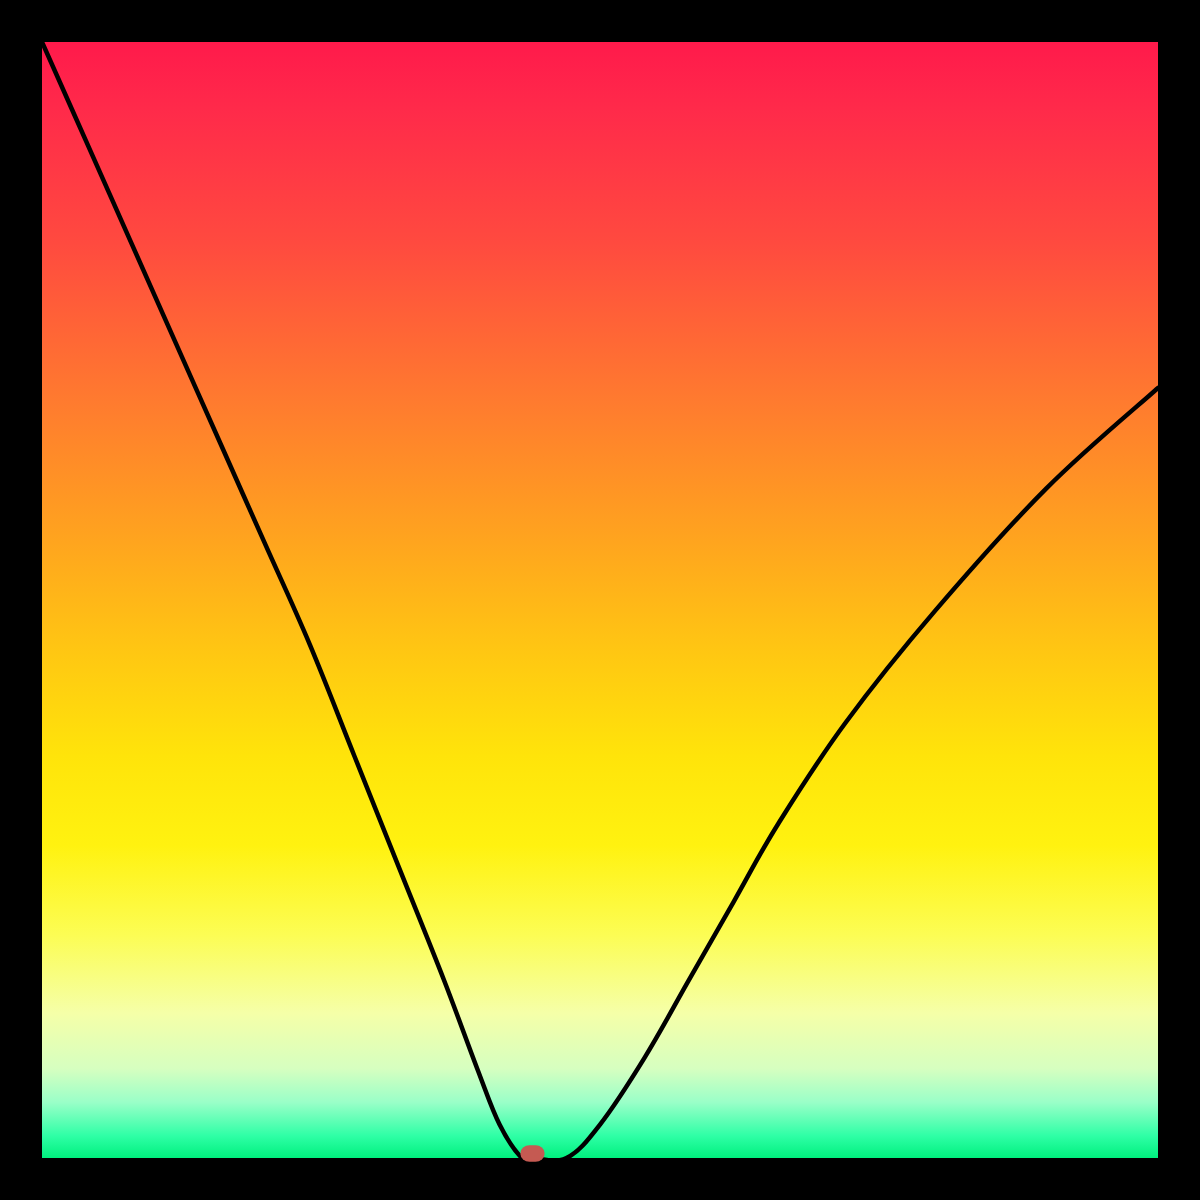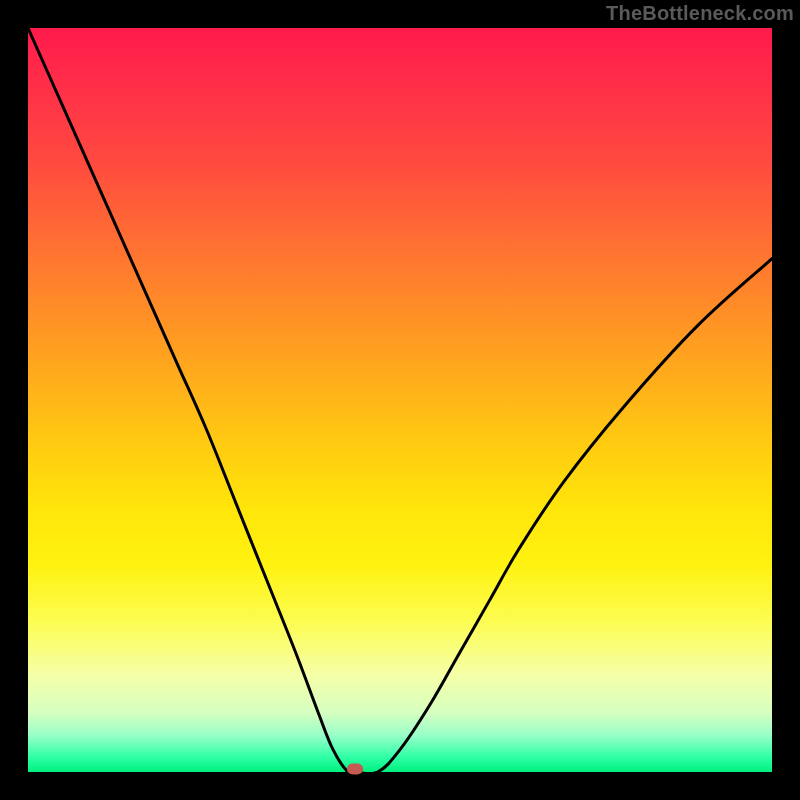--- a/index.html
+++ b/index.html
@@ -62,20 +62,19 @@
     font-size: 20px;
     font-weight: 600;
     letter-spacing: 0.2px;
     user-select: none;
   }
 </style>
 </head>
 <body>
 
 <div class="frame">
-  <div class="watermark">TheBottleneck.com</div>
   <div class="plot">
     <svg class="curve" viewBox="0 0 744 744" preserveAspectRatio="none">
       <path id="curve-path" fill="none" stroke="#000" stroke-width="3" stroke-linejoin="round" stroke-linecap="round" d="M 0.00 0.00 C 5.36 12.05, 19.05 42.85, 29.76 66.96 C 40.47 91.07, 48.81 109.81, 59.52 133.92 C 70.23 158.03, 78.57 176.77, 89.28 200.88 C 99.99 224.99, 108.33 243.73, 119.04 267.84 C 129.75 291.95, 138.09 310.69, 148.80 334.80 C 159.51 358.91, 167.85 376.32, 178.56 401.76 C 189.27 427.20, 197.61 449.38, 208.32 476.16 C 219.03 502.94, 227.37 523.78, 238.08 550.56 C 248.79 577.34, 258.47 600.85, 267.84 624.96 C 277.21 649.07, 283.46 667.07, 290.16 684.48 C 296.86 701.89, 299.68 710.97, 305.04 721.68 C 310.40 732.39, 315.90 739.98, 319.92 744.00 C 323.94 748.02, 322.00 744.00, 327.36 744.00 C 332.72 744.00, 341.64 748.02, 349.68 744.00 C 357.72 739.98, 362.63 733.73, 372.00 721.68 C 381.37 709.63, 391.05 694.45, 401.76 677.04 C 412.47 659.63, 420.81 643.71, 431.52 624.96 C 442.23 606.21, 450.57 591.63, 461.28 572.88 C 471.99 554.13, 477.65 542.23, 491.04 520.80 C 504.43 499.37, 516.93 479.28, 535.68 453.84 C 554.43 428.40, 571.09 407.56, 595.20 379.44 C 619.31 351.32, 642.82 324.38, 669.60 297.60 C 696.38 270.82, 730.61 242.69, 744.00 230.64"></path>
     </svg>
     <div id="marker" class="marker" style="left: 327.36px; top: 741px; background: rgb(197, 90, 82);"></div>
   </div>
 </div>
 
 </body></html>

